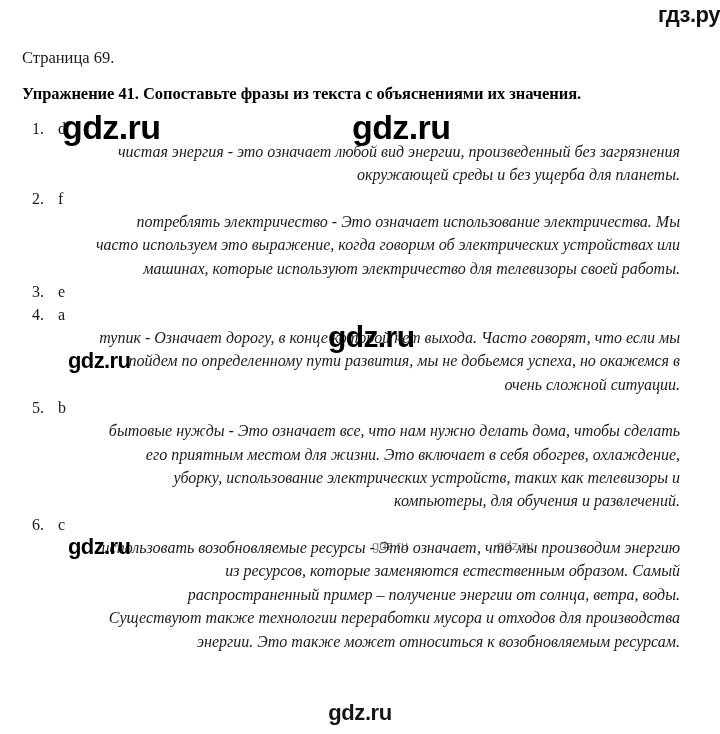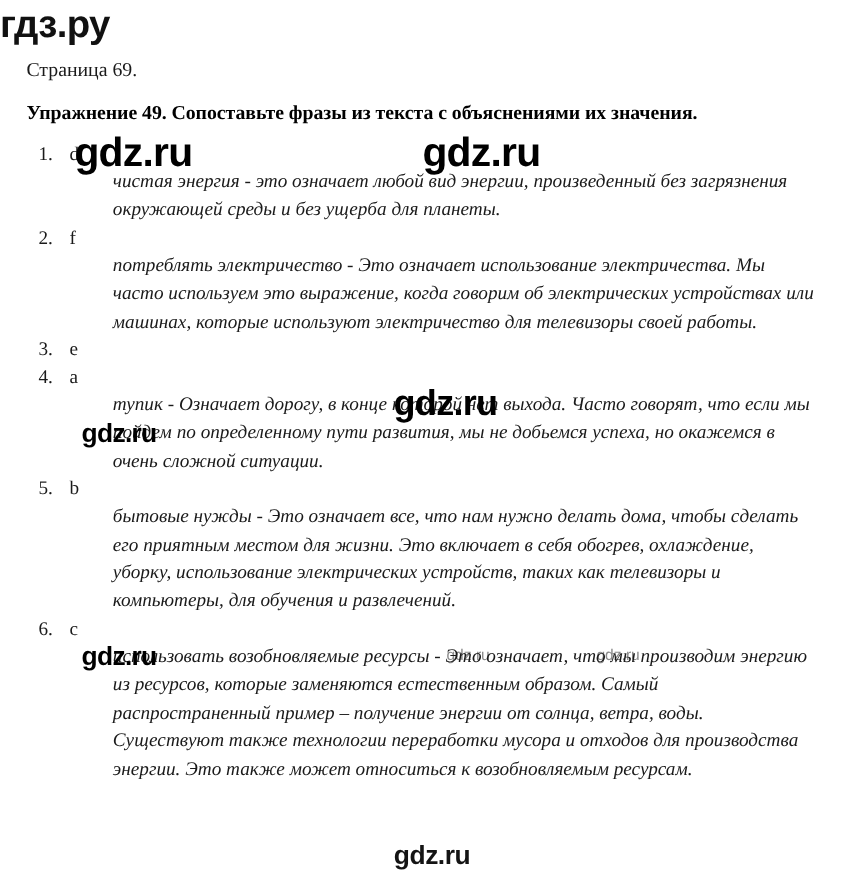--- a/index.html
+++ b/index.html
@@ -22,24 +22,24 @@
     width: 720px;
     height: 734px;
   }
 
   
   .brand-top {
     position: absolute;
     top: 2px;
     left: 0;
     width: 720px;
-    text-align: left;
+    text-align: right;
     font-family: "Liberation Sans", "DejaVu Sans", sans-serif;
     font-weight: bold;
-    font-size: 32px;
+    font-size: 22px;
     letter-spacing: -0.5px;
     color: #111111;
     z-index: 5;
   }
 
   
   .brand-bottom {
     position: absolute;
     top: 700px;
     left: 0;
@@ -107,21 +107,21 @@
     line-height: 22px;
     color: #1a1a1a;
     min-height: 22px;
   }
 
   .task-explanation {
     font-style: italic;
     font-size: 16px;
     line-height: 23.4px;
     color: #1a1a1a;
-    text-align: left;
+    text-align: right;
     padding-right: 18px;
     margin-left: 36px;
   }
 
   
   .wm {
     position: absolute;
     font-family: "Liberation Sans", "DejaVu Sans", sans-serif;
     font-weight: bold;
     color: #000000;
@@ -144,21 +144,21 @@
 <body>
 
 <div class="page">
 
   <div class="brand-top">гдз.ру</div>
 
   <div class="content">
 
     <div class="page-label">Страница 69.</div>
 
-    <div class="exercise-heading">Упражнение 49. Сопоставьте фразы из текста с объяснениями их значения.</div>
+    <div class="exercise-heading">Упражнение 41. Сопоставьте фразы из текста с объяснениями их значения.</div>
 
     <ol class="task-list">
 
       <li class="task-item">
         <span class="task-number">1.</span>
         <div class="task-answer">d</div>
         <div class="task-explanation">чистая энергия - это означает любой вид энергии, произведенный без загрязнения окружающей среды и без ущерба для планеты.</div>
       </li>
 
       <li class="task-item">

